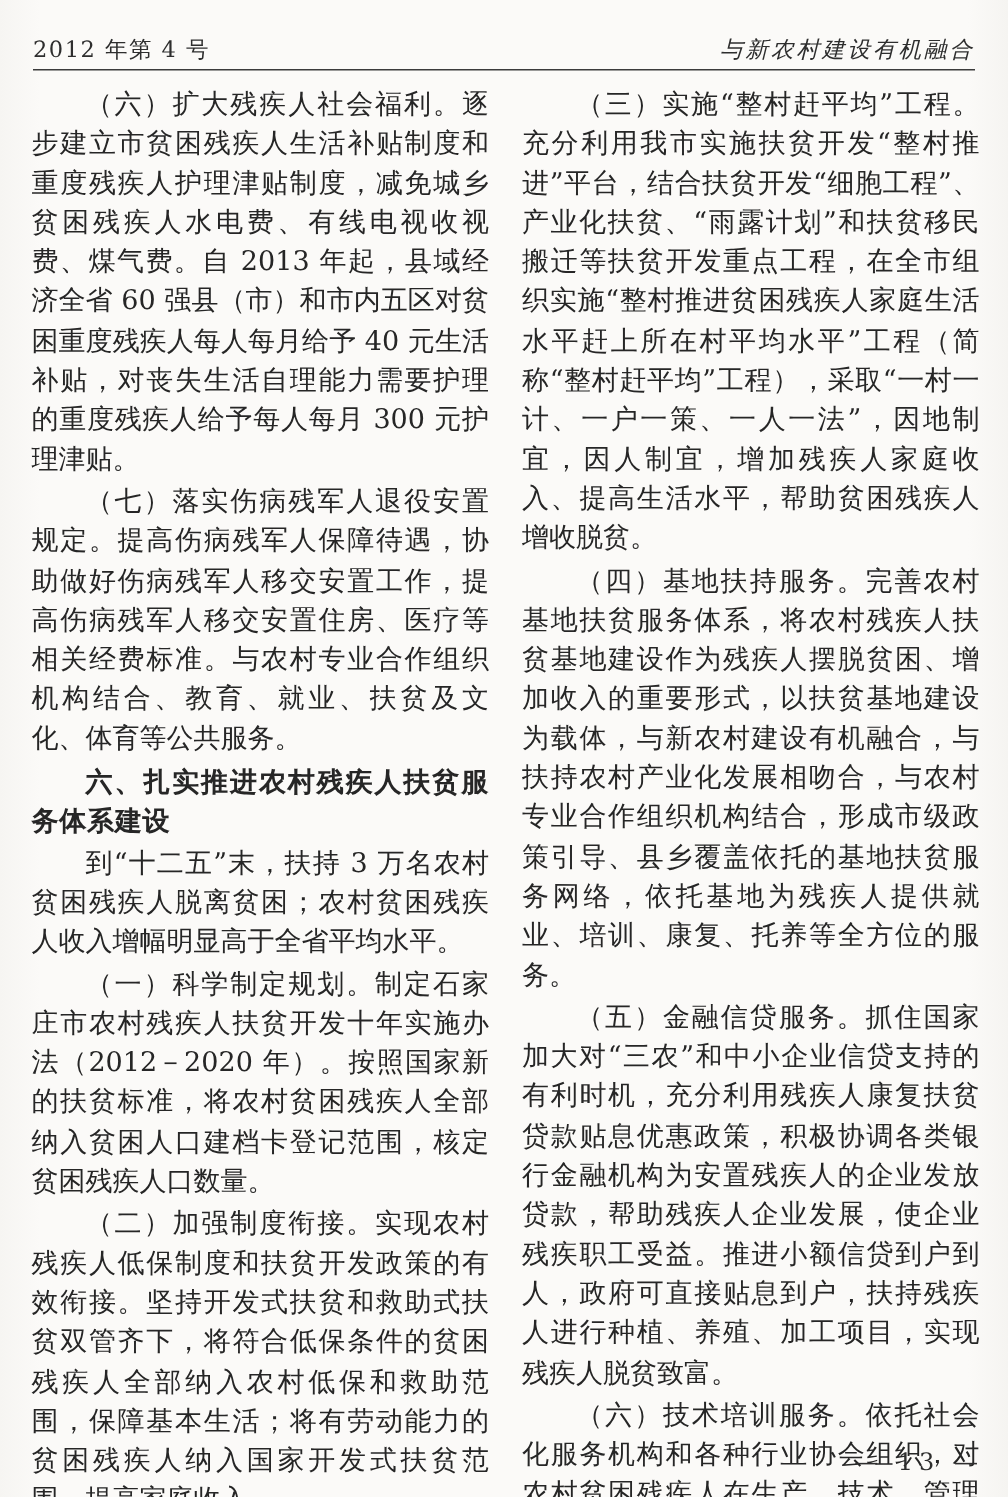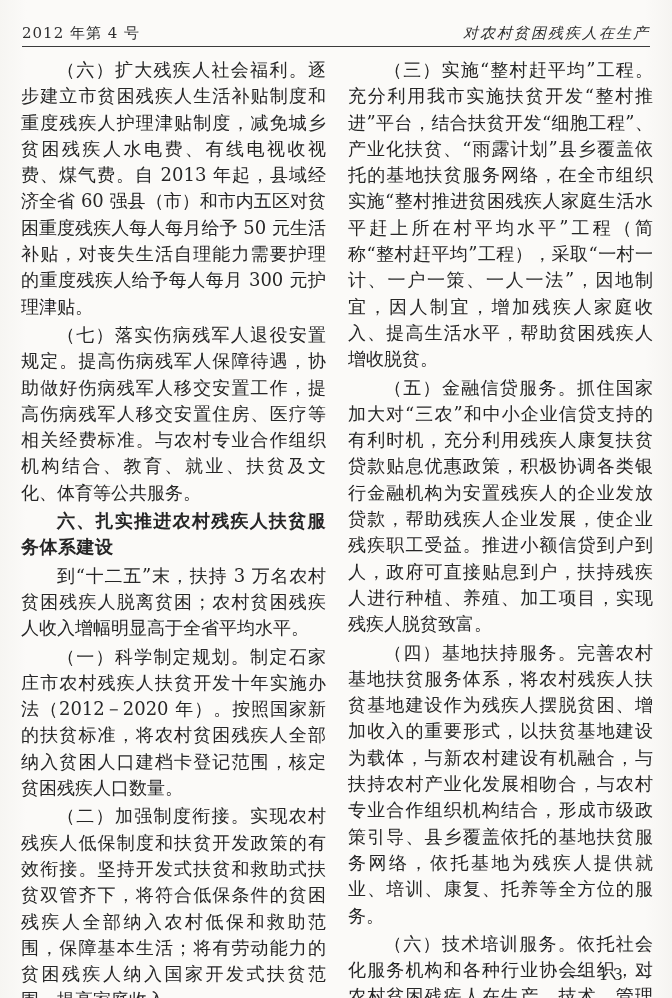--- a/index.html
+++ b/index.html
@@ -83,34 +83,34 @@
     color: #2e2e2e;
   }
 </style>
 </head>
 <body>
 
 <div class="paper"></div>
 
 <div class="header">
   <span class="issue-label">2012 年第 4 号</span>
-  <span class="gazette-title">对农村贫困残疾人在生产</span>
+  <span class="gazette-title">与新农村建设有机融合</span>
 </div>
 <div class="header-rule"></div>
 
 <div class="content">
   <div class="column" id="left-col">
-      <p class="indent">（六）扩大残疾人社会福利。逐步建立市贫困残疾人生活补贴制度和重度残疾人护理津贴制度，减免城乡贫困残疾人水电费、有线电视收视费、煤气费。自 2013 年起，县域经济全省 60 强县（市）和市内五区对贫困重度残疾人每人每月给予 50 元生活补贴，对丧失生活自理能力需要护理的重度残疾人给予每人每月 300 元护理津贴。</p>
+      <p class="indent">（六）扩大残疾人社会福利。逐步建立市贫困残疾人生活补贴制度和重度残疾人护理津贴制度，减免城乡贫困残疾人水电费、有线电视收视费、煤气费。自 2013 年起，县域经济全省 60 强县（市）和市内五区对贫困重度残疾人每人每月给予 40 元生活补贴，对丧失生活自理能力需要护理的重度残疾人给予每人每月 300 元护理津贴。</p>
       <p class="indent">（七）落实伤病残军人退役安置规定。提高伤病残军人保障待遇，协助做好伤病残军人移交安置工作，提高伤病残军人移交安置住房、医疗等相关经费标准。与农村专业合作组织机构结合、教育、就业、扶贫及文化、体育等公共服务。</p>
       <p class="indent bold-heading">六、扎实推进农村残疾人扶贫服务体系建设</p>
       <p class="indent">到“十二五”末，扶持 3 万名农村贫困残疾人脱离贫困；农村贫困残疾人收入增幅明显高于全省平均水平。</p>
       <p class="indent">（一）科学制定规划。制定石家庄市农村残疾人扶贫开发十年实施办法（2012－2020 年）。按照国家新的扶贫标准，将农村贫困残疾人全部纳入贫困人口建档卡登记范围，核定贫困残疾人口数量。</p>
       <p class="indent">（二）加强制度衔接。实现农村残疾人低保制度和扶贫开发政策的有效衔接。坚持开发式扶贫和救助式扶贫双管齐下，将符合低保条件的贫困残疾人全部纳入农村低保和救助范围，保障基本生活；将有劳动能力的贫困残疾人纳入国家开发式扶贫范围，提高家庭收入。</p>
     </div>
   <div class="column" id="right-col">
-      <p class="indent">（三）实施“整村赶平均”工程。充分利用我市实施扶贫开发“整村推进”平台，结合扶贫开发“细胞工程”、产业化扶贫、“雨露计划”县乡覆盖依托的基地扶贫服务网络，在全市组织实施“整村推进贫困残疾人家庭生活水平赶上所在村平均水平”工程（简称“整村赶平均”工程），采取“一村一计、一户一策、一人一法”，因地制宜，因人制宜，增加残疾人家庭收入、提高生活水平，帮助贫困残疾人增收脱贫。</p>
+      <p class="indent">（三）实施“整村赶平均”工程。充分利用我市实施扶贫开发“整村推进”平台，结合扶贫开发“细胞工程”、产业化扶贫、“雨露计划”和扶贫移民搬迁等扶贫开发重点工程，在全市组织实施“整村推进贫困残疾人家庭生活水平赶上所在村平均水平”工程（简称“整村赶平均”工程），采取“一村一计、一户一策、一人一法”，因地制宜，因人制宜，增加残疾人家庭收入、提高生活水平，帮助贫困残疾人增收脱贫。</p>
+      <p class="indent">（四）基地扶持服务。完善农村基地扶贫服务体系，将农村残疾人扶贫基地建设作为残疾人摆脱贫困、增加收入的重要形式，以扶贫基地建设为载体，与新农村建设有机融合，与扶持农村产业化发展相吻合，与农村专业合作组织机构结合，形成市级政策引导、县乡覆盖依托的基地扶贫服务网络，依托基地为残疾人提供就业、培训、康复、托养等全方位的服务。</p>
       <p class="indent">（五）金融信贷服务。抓住国家加大对“三农”和中小企业信贷支持的有利时机，充分利用残疾人康复扶贫贷款贴息优惠政策，积极协调各类银行金融机构为安置残疾人的企业发放贷款，帮助残疾人企业发展，使企业残疾职工受益。推进小额信贷到户到人，政府可直接贴息到户，扶持残疾人进行种植、养殖、加工项目，实现残疾人脱贫致富。</p>
-      <p class="indent">（四）基地扶持服务。完善农村基地扶贫服务体系，将农村残疾人扶贫基地建设作为残疾人摆脱贫困、增加收入的重要形式，以扶贫基地建设为载体，与新农村建设有机融合，与扶持农村产业化发展相吻合，与农村专业合作组织机构结合，形成市级政策引导、县乡覆盖依托的基地扶贫服务网络，依托基地为残疾人提供就业、培训、康复、托养等全方位的服务。</p>
       <p class="indent">（六）技术培训服务。依托社会化服务机构和各种行业协会组织，对农村贫困残疾人在生产、技术、管理方面的需求进行服务指导；依托社会各级培训机构，对愿意依托承包经营土地开展种养殖业的贫困残疾人开展相关实用技术培训；增强贫困</p>
     </div>
 </div>
 
 <div class="page-number">— 13 —</div>
 
 </body></html>

